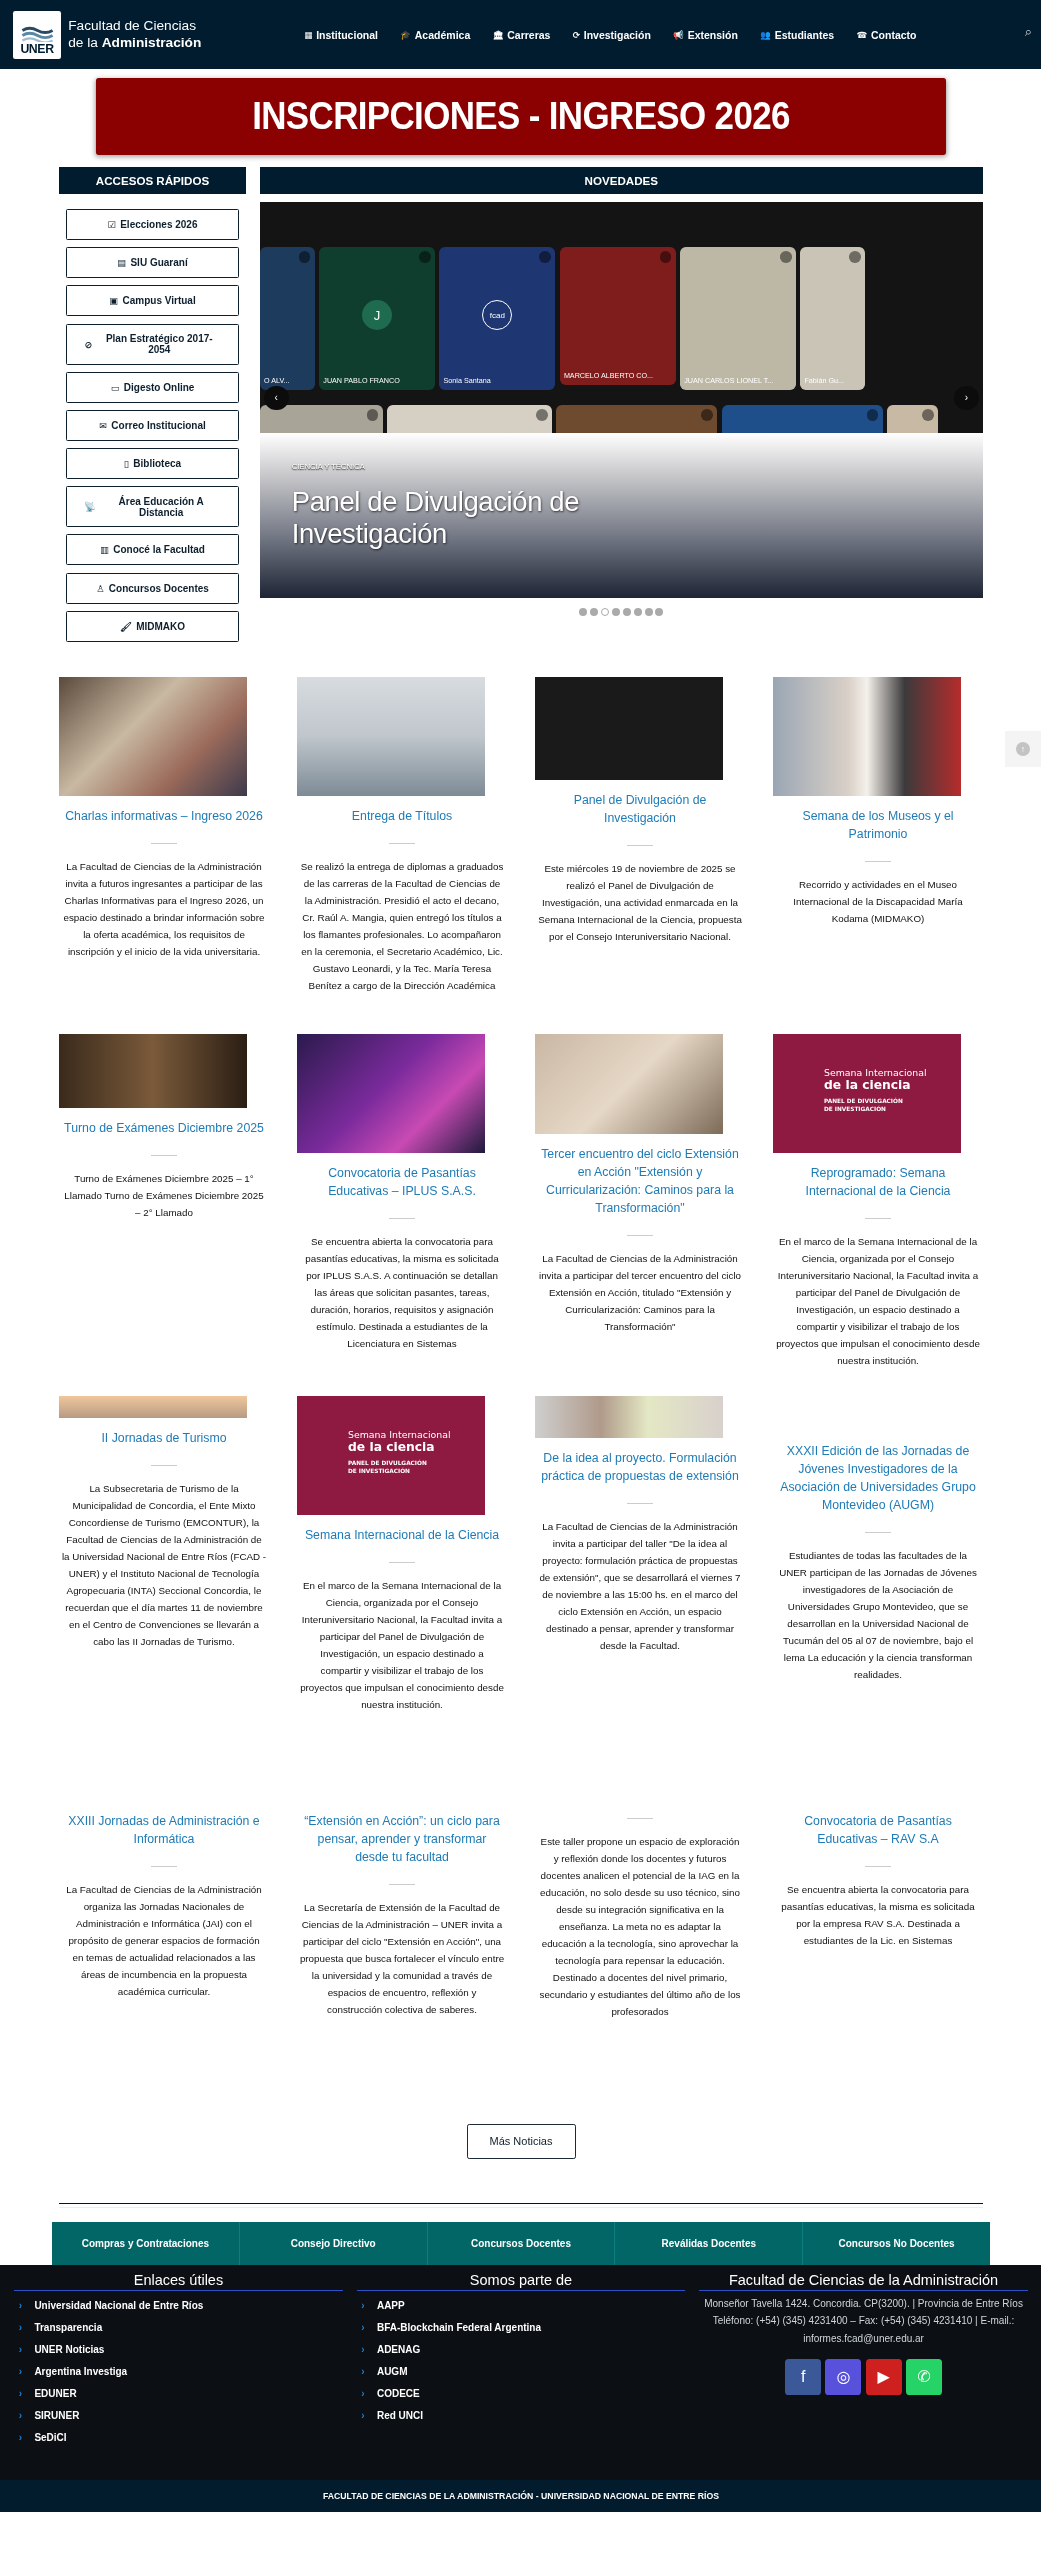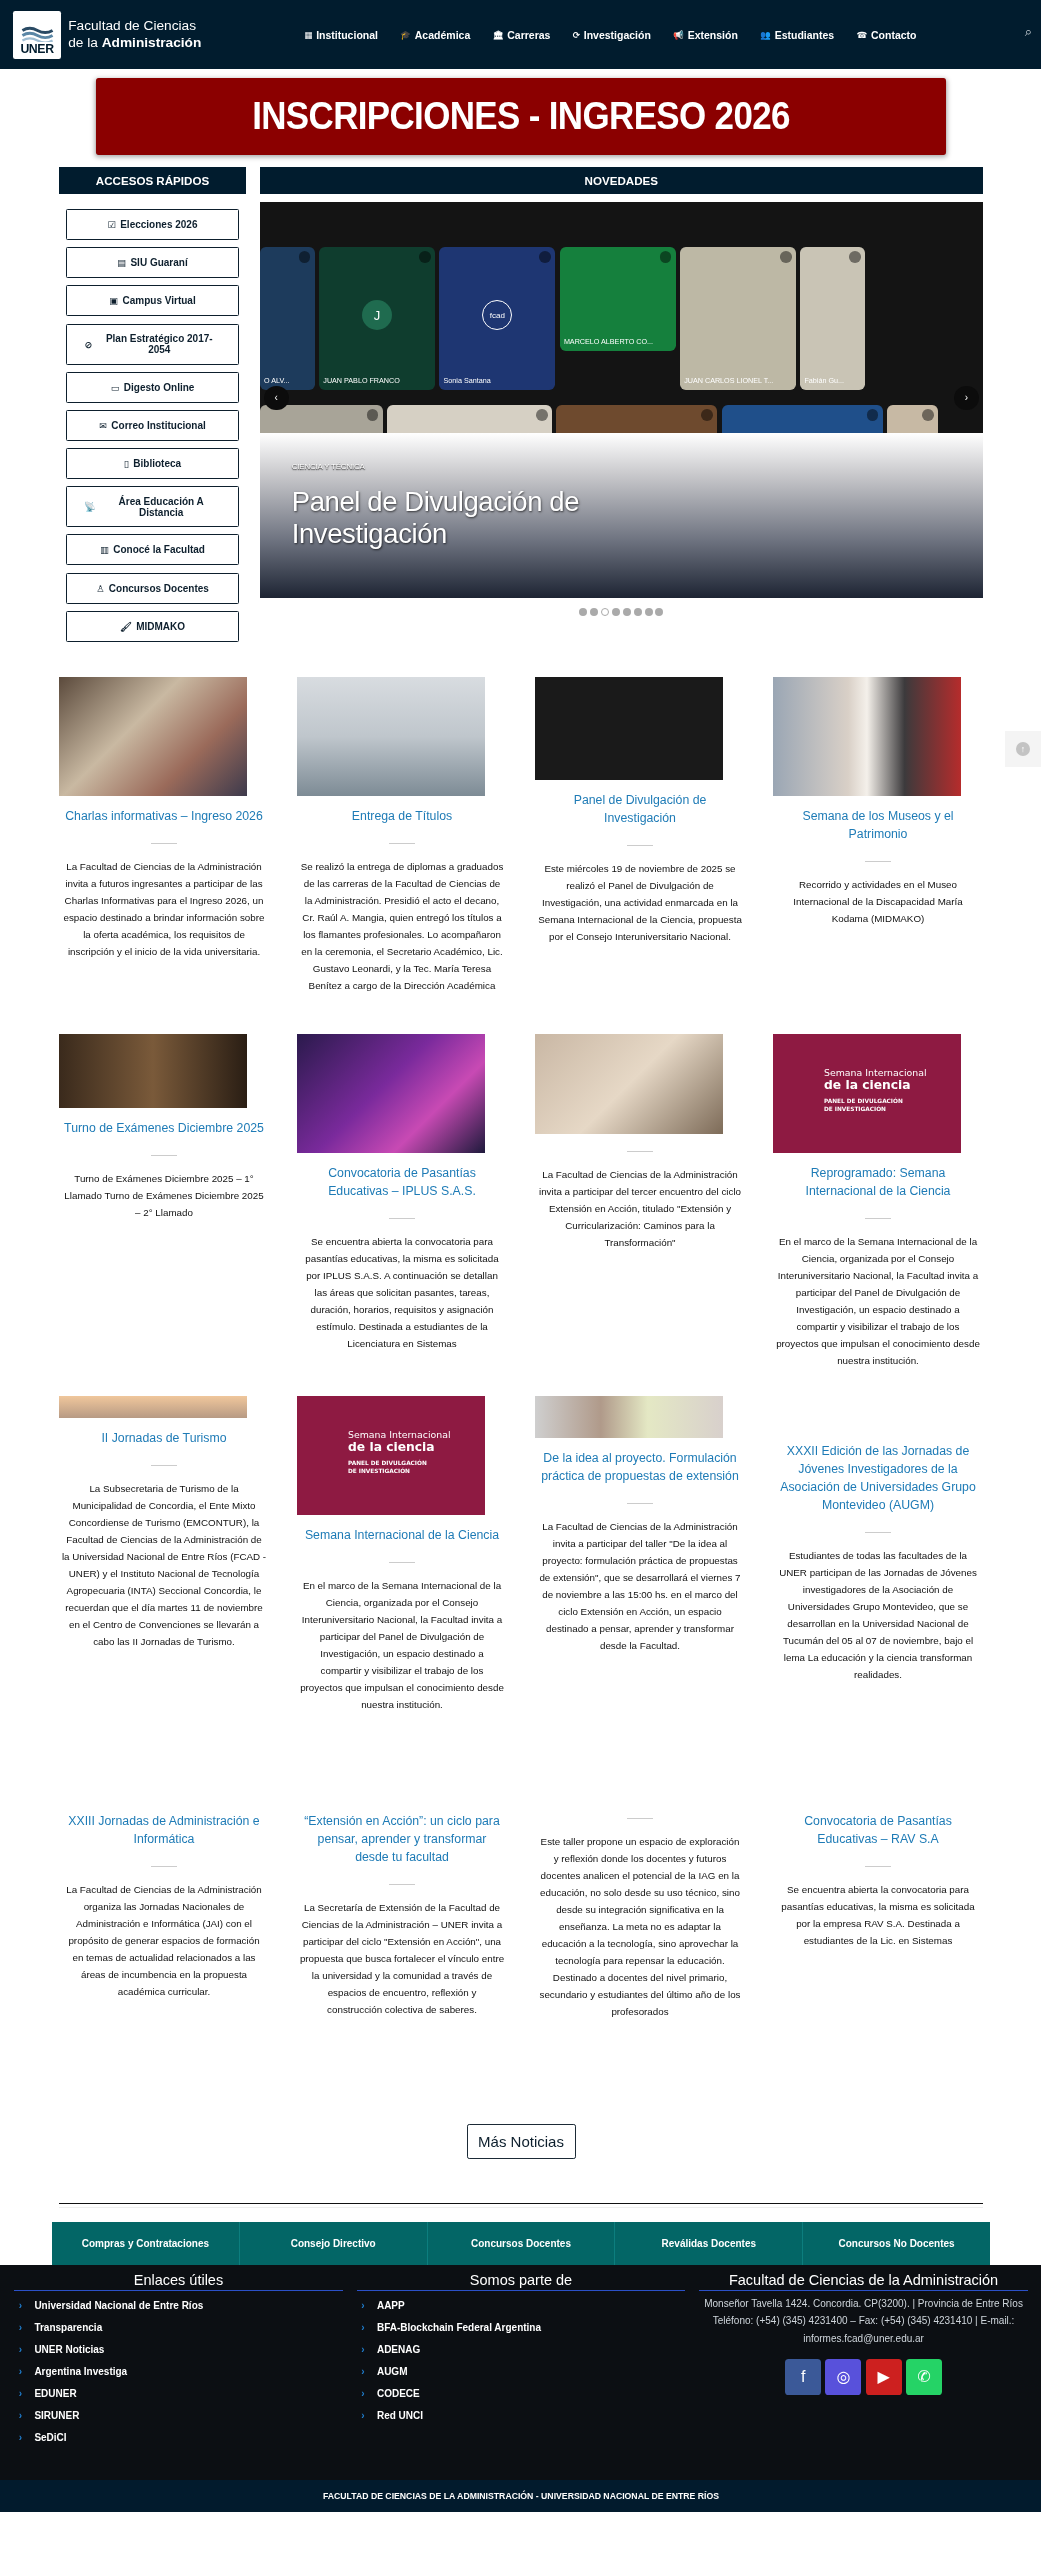--- a/index.html
+++ b/index.html
@@ -46,21 +46,21 @@
   .dot.active { background: #fff; border: 0.7px solid #aaa; }
   
   .grid { padding: 0 59px; display: grid; grid-template-columns: repeat(4, 210px); column-gap: 28px; }
   .card { text-align: center; }
   .card-img { width: 188px; position: relative; overflow: hidden; cursor: pointer; }
   .card-title { color: #1e7bb6; font-size: 12.3px; line-height: 18px; margin-top: 11.6px; padding: 0 4.3px; cursor: pointer; font-weight: normal; }
   .card-sep { width: 26px; height: 0.7px; background: #ccc; margin: 17.4px auto 14.5px; }
   .card-text { font-size: 9.8px; line-height: 17px; color: #111; padding: 0 2.9px; }
   
   .more-wrap { display: flex; justify-content: center; margin-top: 19px; }
-  .more-btn { width: 109px; height: 35px; border: 1.4px solid #1b2a36; border-radius: 2.2px; display: flex; align-items: center; justify-content: center; font-size: 15px; color: #0d1f2d; cursor: pointer; background: #fff; }
+  .more-btn { width: 109px; height: 35px; border: 1.4px solid #1b2a36; border-radius: 2.2px; display: flex; align-items: center; justify-content: center; font-size: 11px; color: #0d1f2d; cursor: pointer; background: #fff; }
   .hr { margin: 44px 59px 0; height: 1.4px; background: #111; }
   .hr2 { margin: 2.9px 59px 0; height: 0.7px; background: #eee; }
   
   .teal { margin: 14.5px 52px 0; display: flex; background: #036666; height: 43px; justify-content: center; }
   .teal-item { flex: 1; display: flex; align-items: center; justify-content: center; color: #fff; font-weight: bold; font-size: 10px; border-right: 0.7px solid #0c7e7e; cursor: pointer; }
   .teal-item:last-child { border-right: none; }
   
   .footer { background: #0c0f13; display: flex; padding: 7.2px 7.2px 0; height: 215px; }
   .fcol { flex: 1; padding: 0 7.2px; }
   .fcol-title { color: #fff; font-size: 14.5px; text-align: center; border-bottom: 1.4px solid #2b50c8; padding-bottom: 1.4px; margin-bottom: 4.3px; }
@@ -188,21 +188,21 @@
             <div class="tile" style="width:116px;height:143px;background:#0f3d2e">
               <div class="tile-avatar" style="background:#1f6b4f">J</div>
               <span class="mic"></span>
               <span class="tile-name">JUAN PABLO FRANCO</span>
             </div>
             <div class="tile" style="width:116px;height:143px;background:#1e3672">
               <div class="tile-avatar" style="border:1.4px solid #fff;font-size:8px">fcad</div>
               <span class="mic"></span>
               <span class="tile-name">Sonia Santana</span>
             </div>
-            <div class="tile" style="width:116px;height:104px;background:#15803d">
+            <div class="tile" style="width:116px;height:138px;background:#7f1d1d">
               <span class="mic"></span>
               <span class="tile-name">MARCELO ALBERTO CO...</span>
             </div>
             <div class="tile" style="width:116px;height:143px;background:#bdb8a5">
               <span class="mic"></span>
               <span class="tile-name">JUAN CARLOS LIONEL T...</span>
             </div>
             <div class="tile" style="width:65px;height:143px;background:#c9c4b5">
               <span class="mic"></span>
               <span class="tile-name">Fabián Gu...</span>
@@ -284,20 +284,21 @@
       <p class="card-text">Turno de Exámenes Diciembre 2025 – 1° Llamado Turno de Exámenes Diciembre 2025 – 2° Llamado</p>
     </div>
     <div class="card" style="min-height:362px;margin-top:0px">
       <div class="card-img" style="height:119px;background:linear-gradient(135deg,#2a1a4c,#7a2a9c 45%,#c84ab4 70%,#1e1a3c)"></div>
       <h3 class="card-title">Convocatoria de Pasantías Educativas – IPLUS S.A.S.</h3>
       <div class="card-sep"></div>
       <p class="card-text">Se encuentra abierta la convocatoria para pasantías educativas, la misma es solicitada por IPLUS S.A.S. A continuación se detallan las áreas que solicitan pasantes, tareas, duración, horarios, requisitos y asignación estímulo. Destinada a estudiantes de la Licenciatura en Sistemas</p>
     </div>
     <div class="card" style="min-height:362px;margin-top:0px">
       <div class="card-img" style="height:100px;background:linear-gradient(135deg,#c9b7a4,#e6d8c6 50%,#7d6b58)"></div>
+      <h3 class="card-title">Tercer encuentro del ciclo Extensión en Acción "Extensión y Curricularización: Caminos para la Transformación"</h3>
       <div class="card-sep"></div>
       <p class="card-text">La Facultad de Ciencias de la Administración invita a participar del tercer encuentro del ciclo Extensión en Acción, titulado "Extensión y Curricularización: Caminos para la Transformación"</p>
     </div>
     <div class="card" style="min-height:362px;margin-top:0px">
       <div class="card-img" style="height:119px;background:#8e1a42">
         <div style="position:absolute;left:51px;top:33px;color:#fff;text-align:left;font-family:'DejaVu Sans',sans-serif">
       <div style="font-size:9.4px">Semana Internacional</div>
           <div style="font-size:12.3px;font-weight:bold">de la ciencia</div>
       <div style="font-size:5.8px;font-weight:bold;margin-top:5.8px;line-height:8px">PANEL DE DIVULGACIÓN<br>DE INVESTIGACIÓN</div>
         </div>

